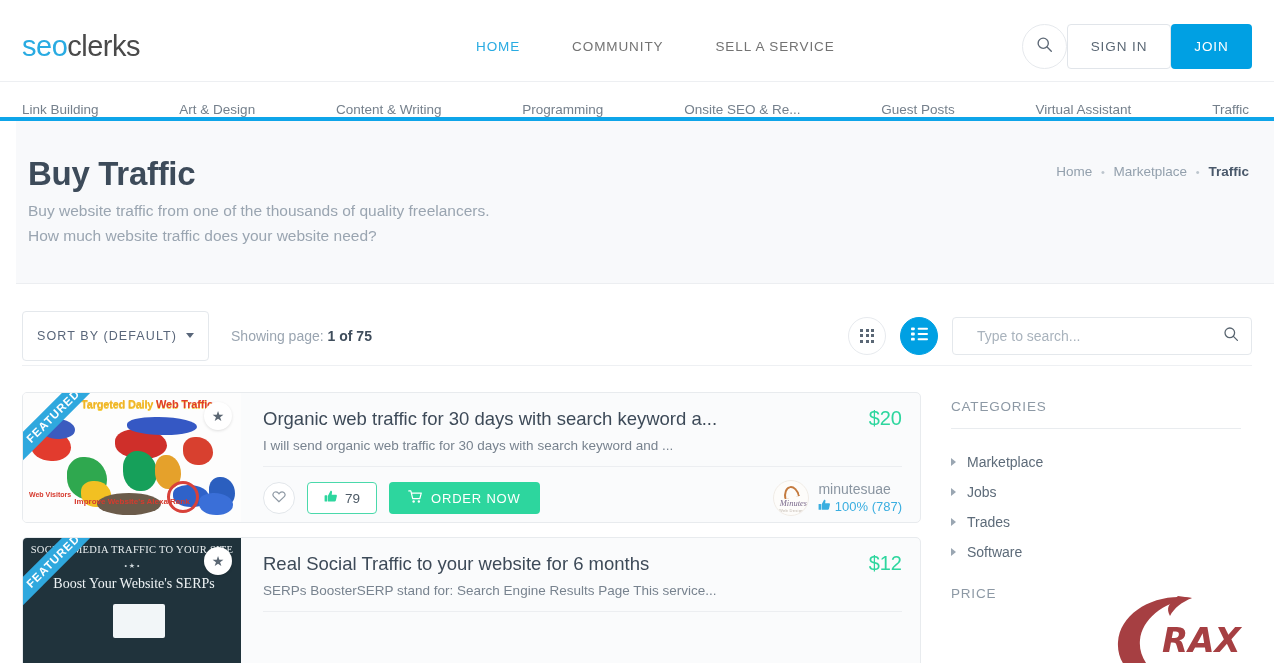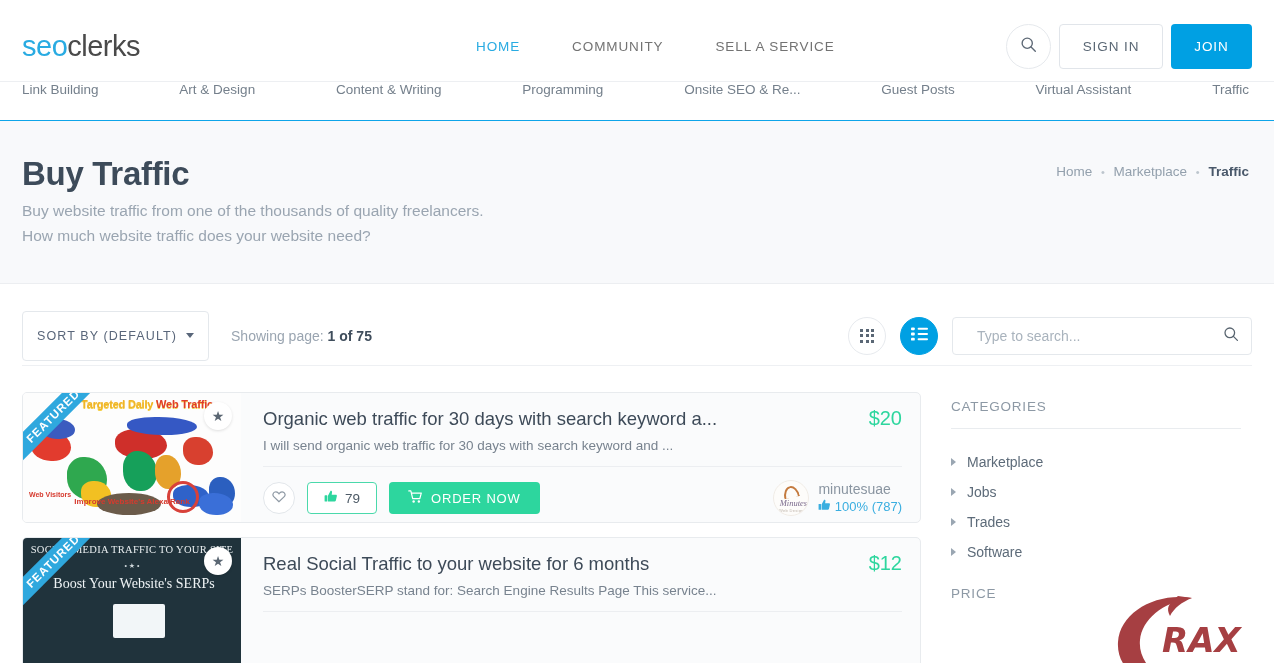--- a/index.html
+++ b/index.html
@@ -41,21 +41,21 @@
     text-decoration: none;
     color: #737373;
     white-space: nowrap;
   }
   .mainnav a.active { color: #29ABE2; }
 
   .header-right {
     margin-left: auto;
     display: flex;
     align-items: center;
-    gap: 8px;
+    gap: 0;
   }
   .search-circle {
     width: 45px; height: 45px;
     border-radius: 50%;
     border: 1px solid #e6e9ed;
     display: flex; align-items: center; justify-content: center;
     background: #fff;
   }
   .btn-signin {
     width: 104px; height: 45px;
@@ -72,23 +72,23 @@
     background: #00A0E3;
     display: flex; align-items: center; justify-content: center;
     font-size: 13.5px; letter-spacing: 0.9px;
     color: #ffffff;
   }
 
   
   .catnav {
     height: 40px;
     border-top: 1px solid #edeff2;
-    border-bottom: 1px solid #0ea5e9;
-    display: flex;
-    align-items: flex-start;
+    border-bottom: 4px solid #0ea5e9;
+    display: flex;
+    align-items: flex-end;
     background: #fff;
     padding: 0 22px;
   }
   .catnav-inner {
     display: flex;
     width: 100%;
     justify-content: space-between;
     padding-right: 3px;
   }
   .catnav a {
@@ -96,24 +96,25 @@
     color: #75808c;
     text-decoration: none;
     white-space: nowrap;
   }
 
   
   .hero {
     height: 163px;
     background: #f8f9fb;
     border-bottom: 1px solid #eceef1;
-    padding: 0 22px;
+    padding: 0 12px;
     position: relative;
     display: flex;
     align-items: flex-start;
+    margin-left: 16px;
   }
   .hero-left { padding-top: 34px; }
   .hero h1 {
     font-size: 33px;
     font-weight: bold;
     color: #3d4b5a;
     letter-spacing: -0.3px;
     margin-bottom: 5px;
   }
   .hero p {

